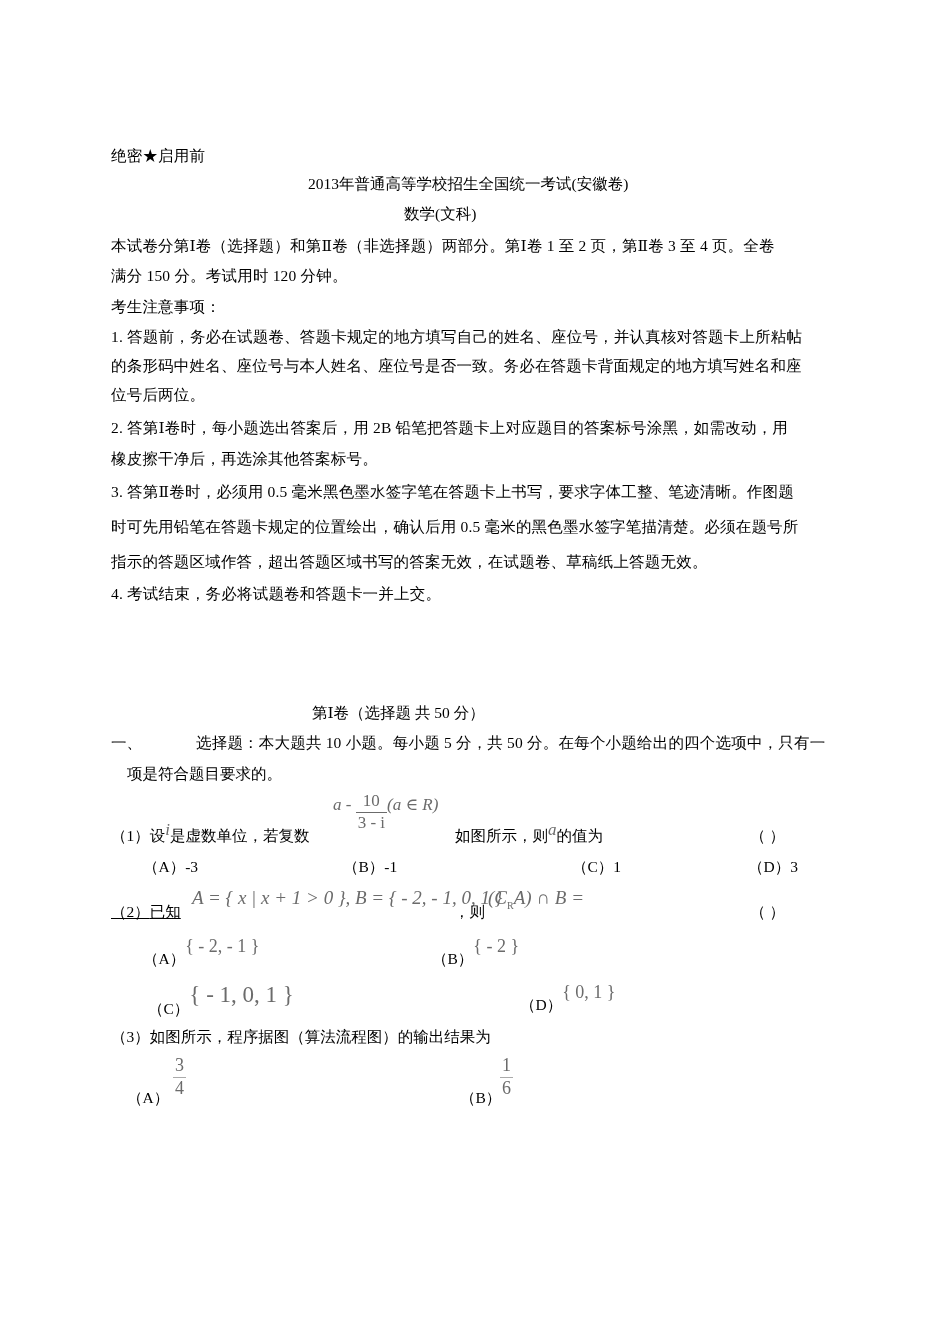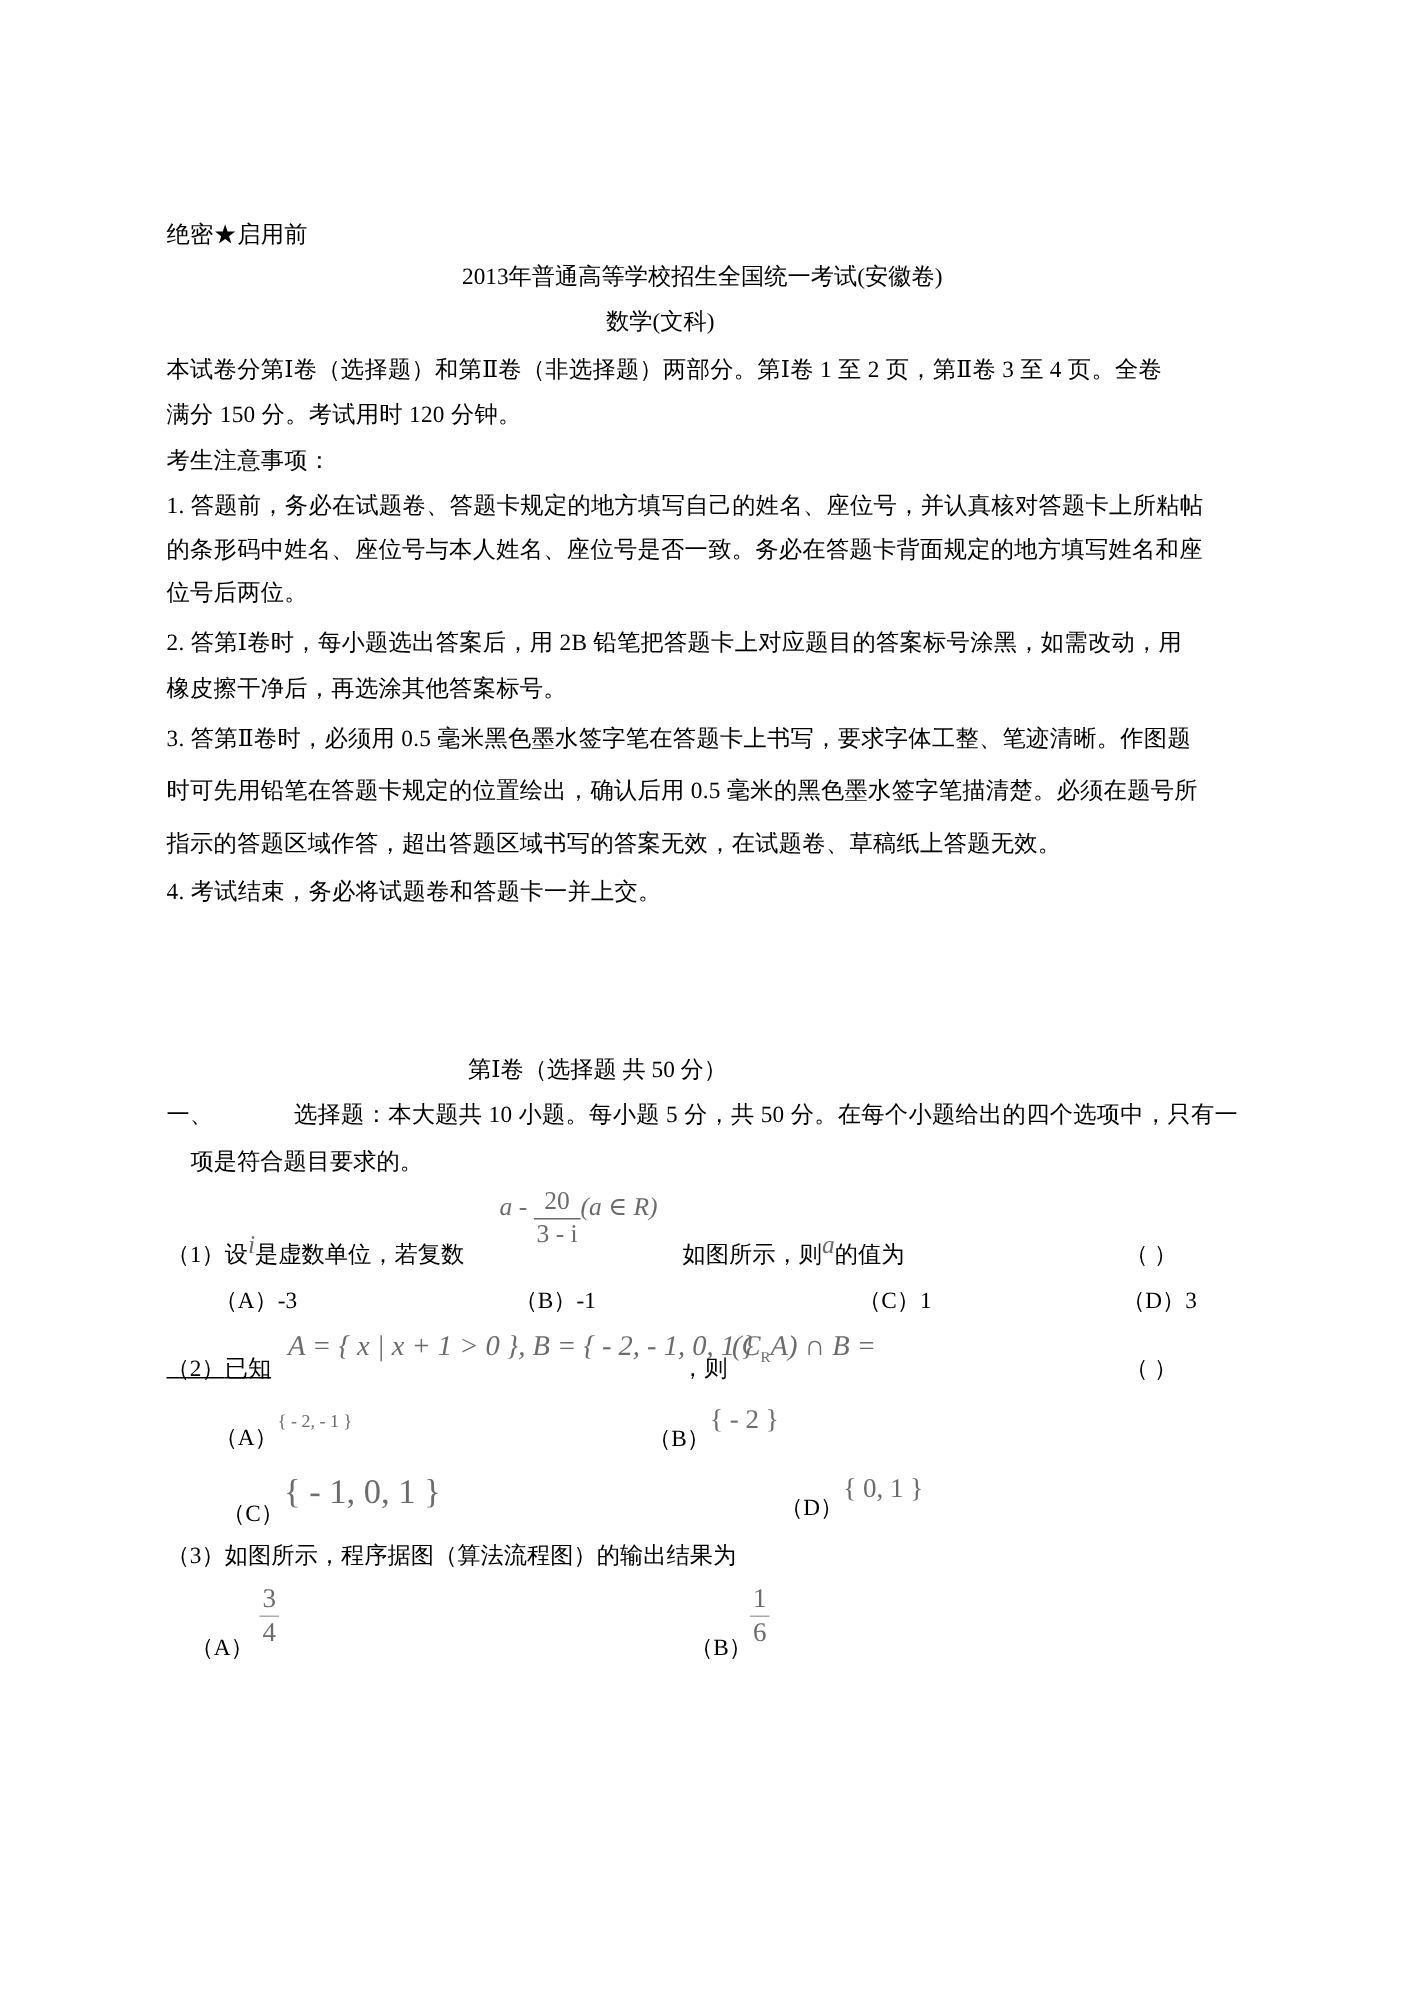--- a/index.html
+++ b/index.html
@@ -76,21 +76,21 @@
 <div class="abs" style="left:111px; top:733px;">一、</div>
 <div class="abs" style="left:168px; top:733px; letter-spacing:0.2px;margin-left:28px;">选择题：本大题共 10 小题。每小题 5 分，共 50 分。在每个小题给出的四个选项中，只有一</div>
 <div class="abs" style="left:127px; top:764px;">项是符合题目要求的。</div>
 
 <div>
   <div class="abs" style="left:111px; top:826px;">
     <span>（1）</span><span>设</span><span class="math" style="font-style:italic; position:relative; top:-6px;">i</span><span>是虚数单位，若复数</span>
   </div>
   <div class="abs math" style="left:333px; top:792px;">
     <i style="position:relative; top:-6px;">a - </i><span class="frac">
-        <span class="num">20</span>
+        <span class="num">10</span>
         <span class="bar"></span>
         <span class="den">3 - i</span>
       </span><i style="position:relative; top:-6px;">(a ∈ R)</i>
   </div>
   <div class="abs" style="left:455px; top:826px;">
     <span>如图所示，则</span><span class="math" style="font-style:italic; position:relative; top:-6px;">a</span><span>的值为</span>
   </div>
   <div class="paren-blank" style="left:750px; top:826px;">（        ）</div>
 
   <div class="choice" style="left:143px; top:857px;"><span>（A）</span><span>-3</span></div>
@@ -105,21 +105,21 @@
   </div>
   <div class="abs math" style="left:192px; top:887px; font-size:19px;">
     <i>A = { x | x + 1 &gt; 0 }</i><i>, B = { - 2, - 1, 0, 1 }</i>
   </div>
   <div class="abs" style="left:454px; top:902px;">，则</div>
   <div class="abs math" style="left:488px; top:887px; font-size:19px;">
     <i>(C</i><sub style="font-size:10px;">R</sub><i>A) ∩ B =</i>
   </div>
   <div class="paren-blank" style="left:750px; top:902px;">（        ）</div>
 
-  <div class="choice" style="left:143px; top:948px;"><span>（A）</span><span class="math" style="position:relative; top:-12px; font-size:12px;text-align:center;">{ - 2, - 1 }</span></div>
+  <div class="choice" style="left:143px; top:948px;"><span>（A）</span><span class="math" style="position:relative; top:-12px; font-size:18px;text-align:center;">{ - 2, - 1 }</span></div>
   <div class="choice" style="left:432px; top:948px;"><span>（B）</span><span class="math" style="position:relative; top:-12px; font-size:18px;">{ - 2 }</span></div>
   <div class="choice" style="left:148px; top:994px;"><span>（C）</span><span class="math" style="position:relative; top:-12px; font-size:23px;">{ - 1, 0, 1 }</span></div>
   <div class="choice" style="left:520px; top:994px;"><span>（D）</span><span class="math" style="position:relative; top:-12px; font-size:18px;">{ 0, 1 }</span></div>
 </div>
 
 <div>
   <div class="abs" style="left:111px; top:1027px;">
     <span>（3）</span><span>如图所示，程序据图（算法流程图）的输出结果为</span>
   </div>
   <div class="choice" style="left:127px; top:1088px;"><span>（A）</span></div>

